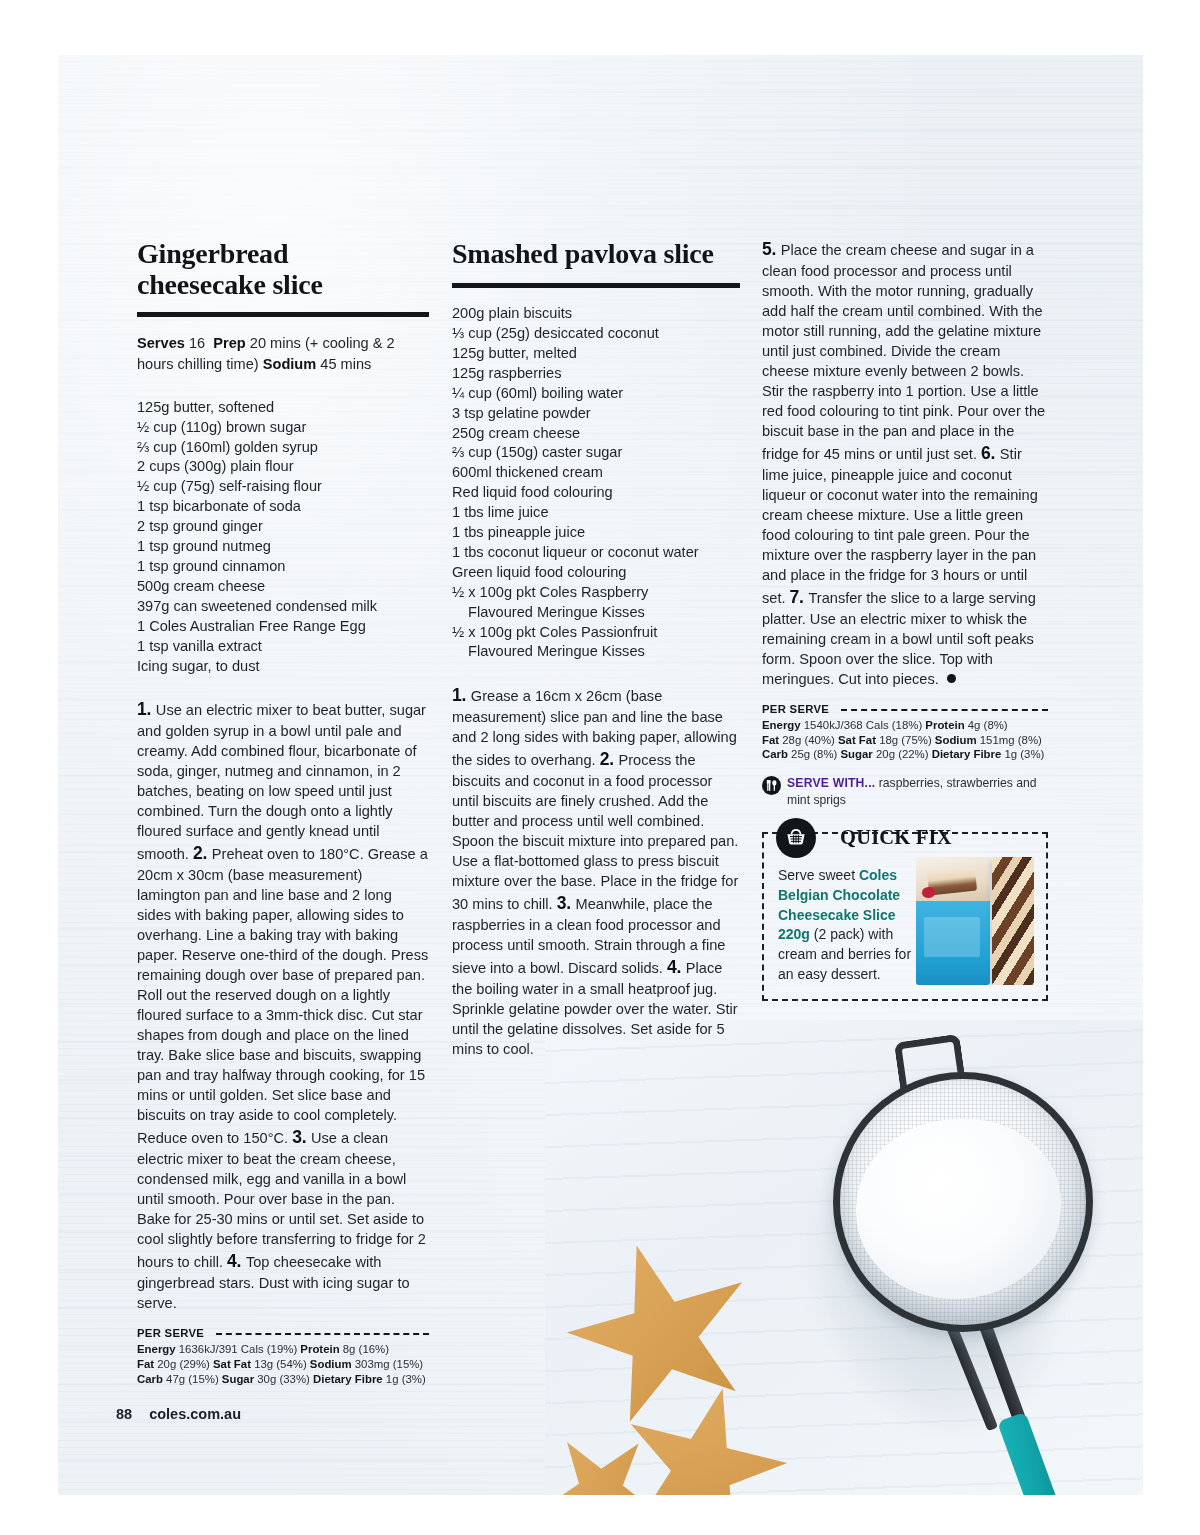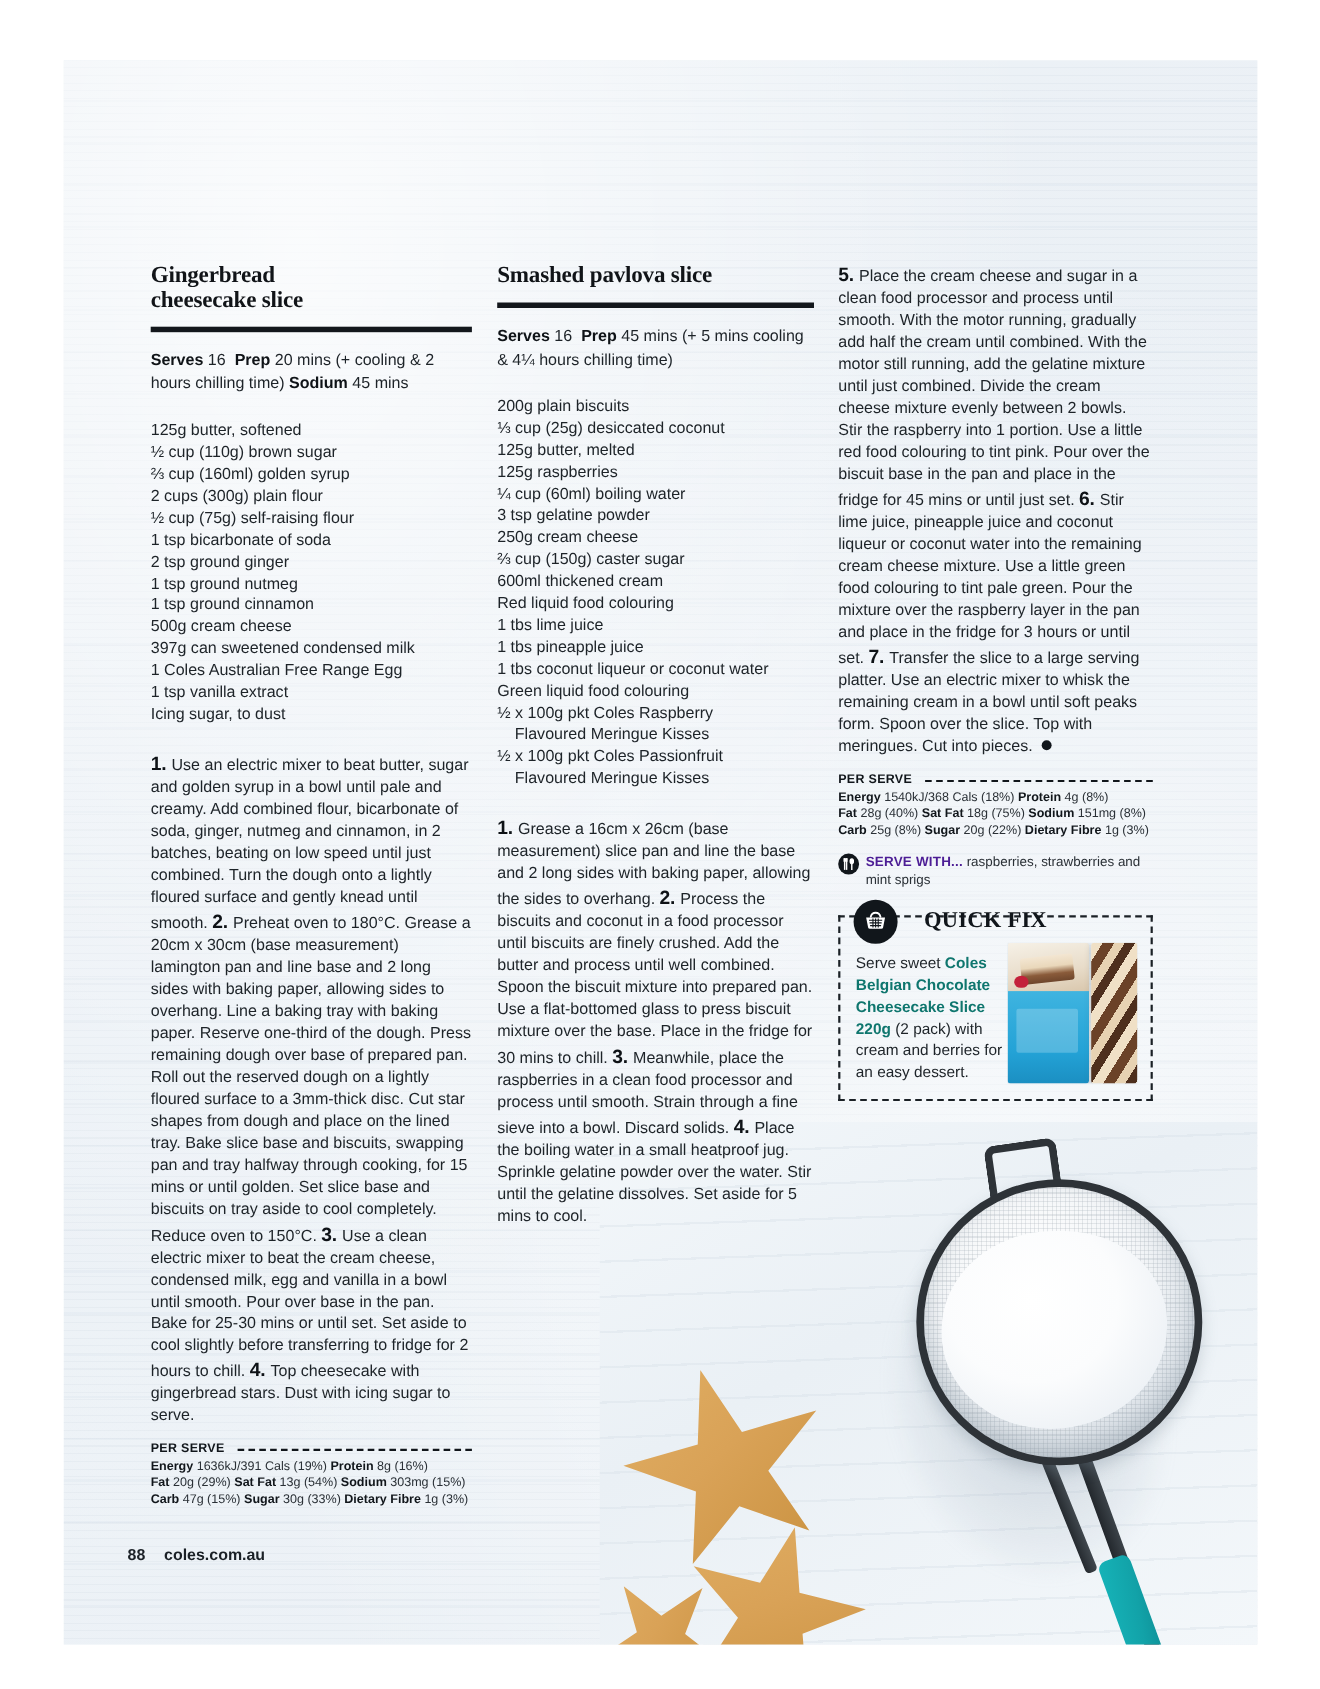--- a/index.html
+++ b/index.html
@@ -135,21 +135,21 @@
 
   
   .col{ position:absolute; top:238px; }
   #col1{ left:137px; width:292px; }
   #col2{ left:452px; width:288px; }
   #col3{ left:762px; width:286px; }
 
   .recipe-title{
     font-family:"Liberation Serif", serif;
     font-weight:700;
-    font-size:21px;
+    font-size:28px;
     line-height:1.11;
     color:#111418;
     letter-spacing:-0.2px;
     margin:0 0 12px 0;
   }
   .title-rule{
     height:5px;
     background:#13171c;
     margin:0 0 16px 0;
   }
@@ -380,26 +380,20 @@
           <div><b>Carb</b><span> 47g (15%) </span><b>Sugar</b><span> 30g (33%) </span><b>Dietary Fibre</b><span> 1g (3%)</span></div>
         </div>
     </div>
   </div>
 
   <div class="col" id="col2">
 
     <h2 class="recipe-title">Smashed pavlova slice</h2>
     <div class="title-rule"></div>
 
-    <p class="serves-line">
-      <b>Serves</b>
-      <span>16</span>&nbsp;
-      <b>Prep</b>
-      <span>45 mins (+ 5 mins cooling &amp; 4¼ hours chilling time)</span>
-    </p>
 
     <ul class="ingredients" id="ing2">
         <li>200g plain biscuits</li>
         <li>⅓ cup (25g) desiccated coconut</li>
         <li>125g butter, melted</li>
         <li>125g raspberries</li>
         <li>¼ cup (60ml) boiling water</li>
         <li>3 tsp gelatine powder</li>
         <li>250g cream cheese</li>
         <li>⅔ cup (150g) caster sugar</li>

